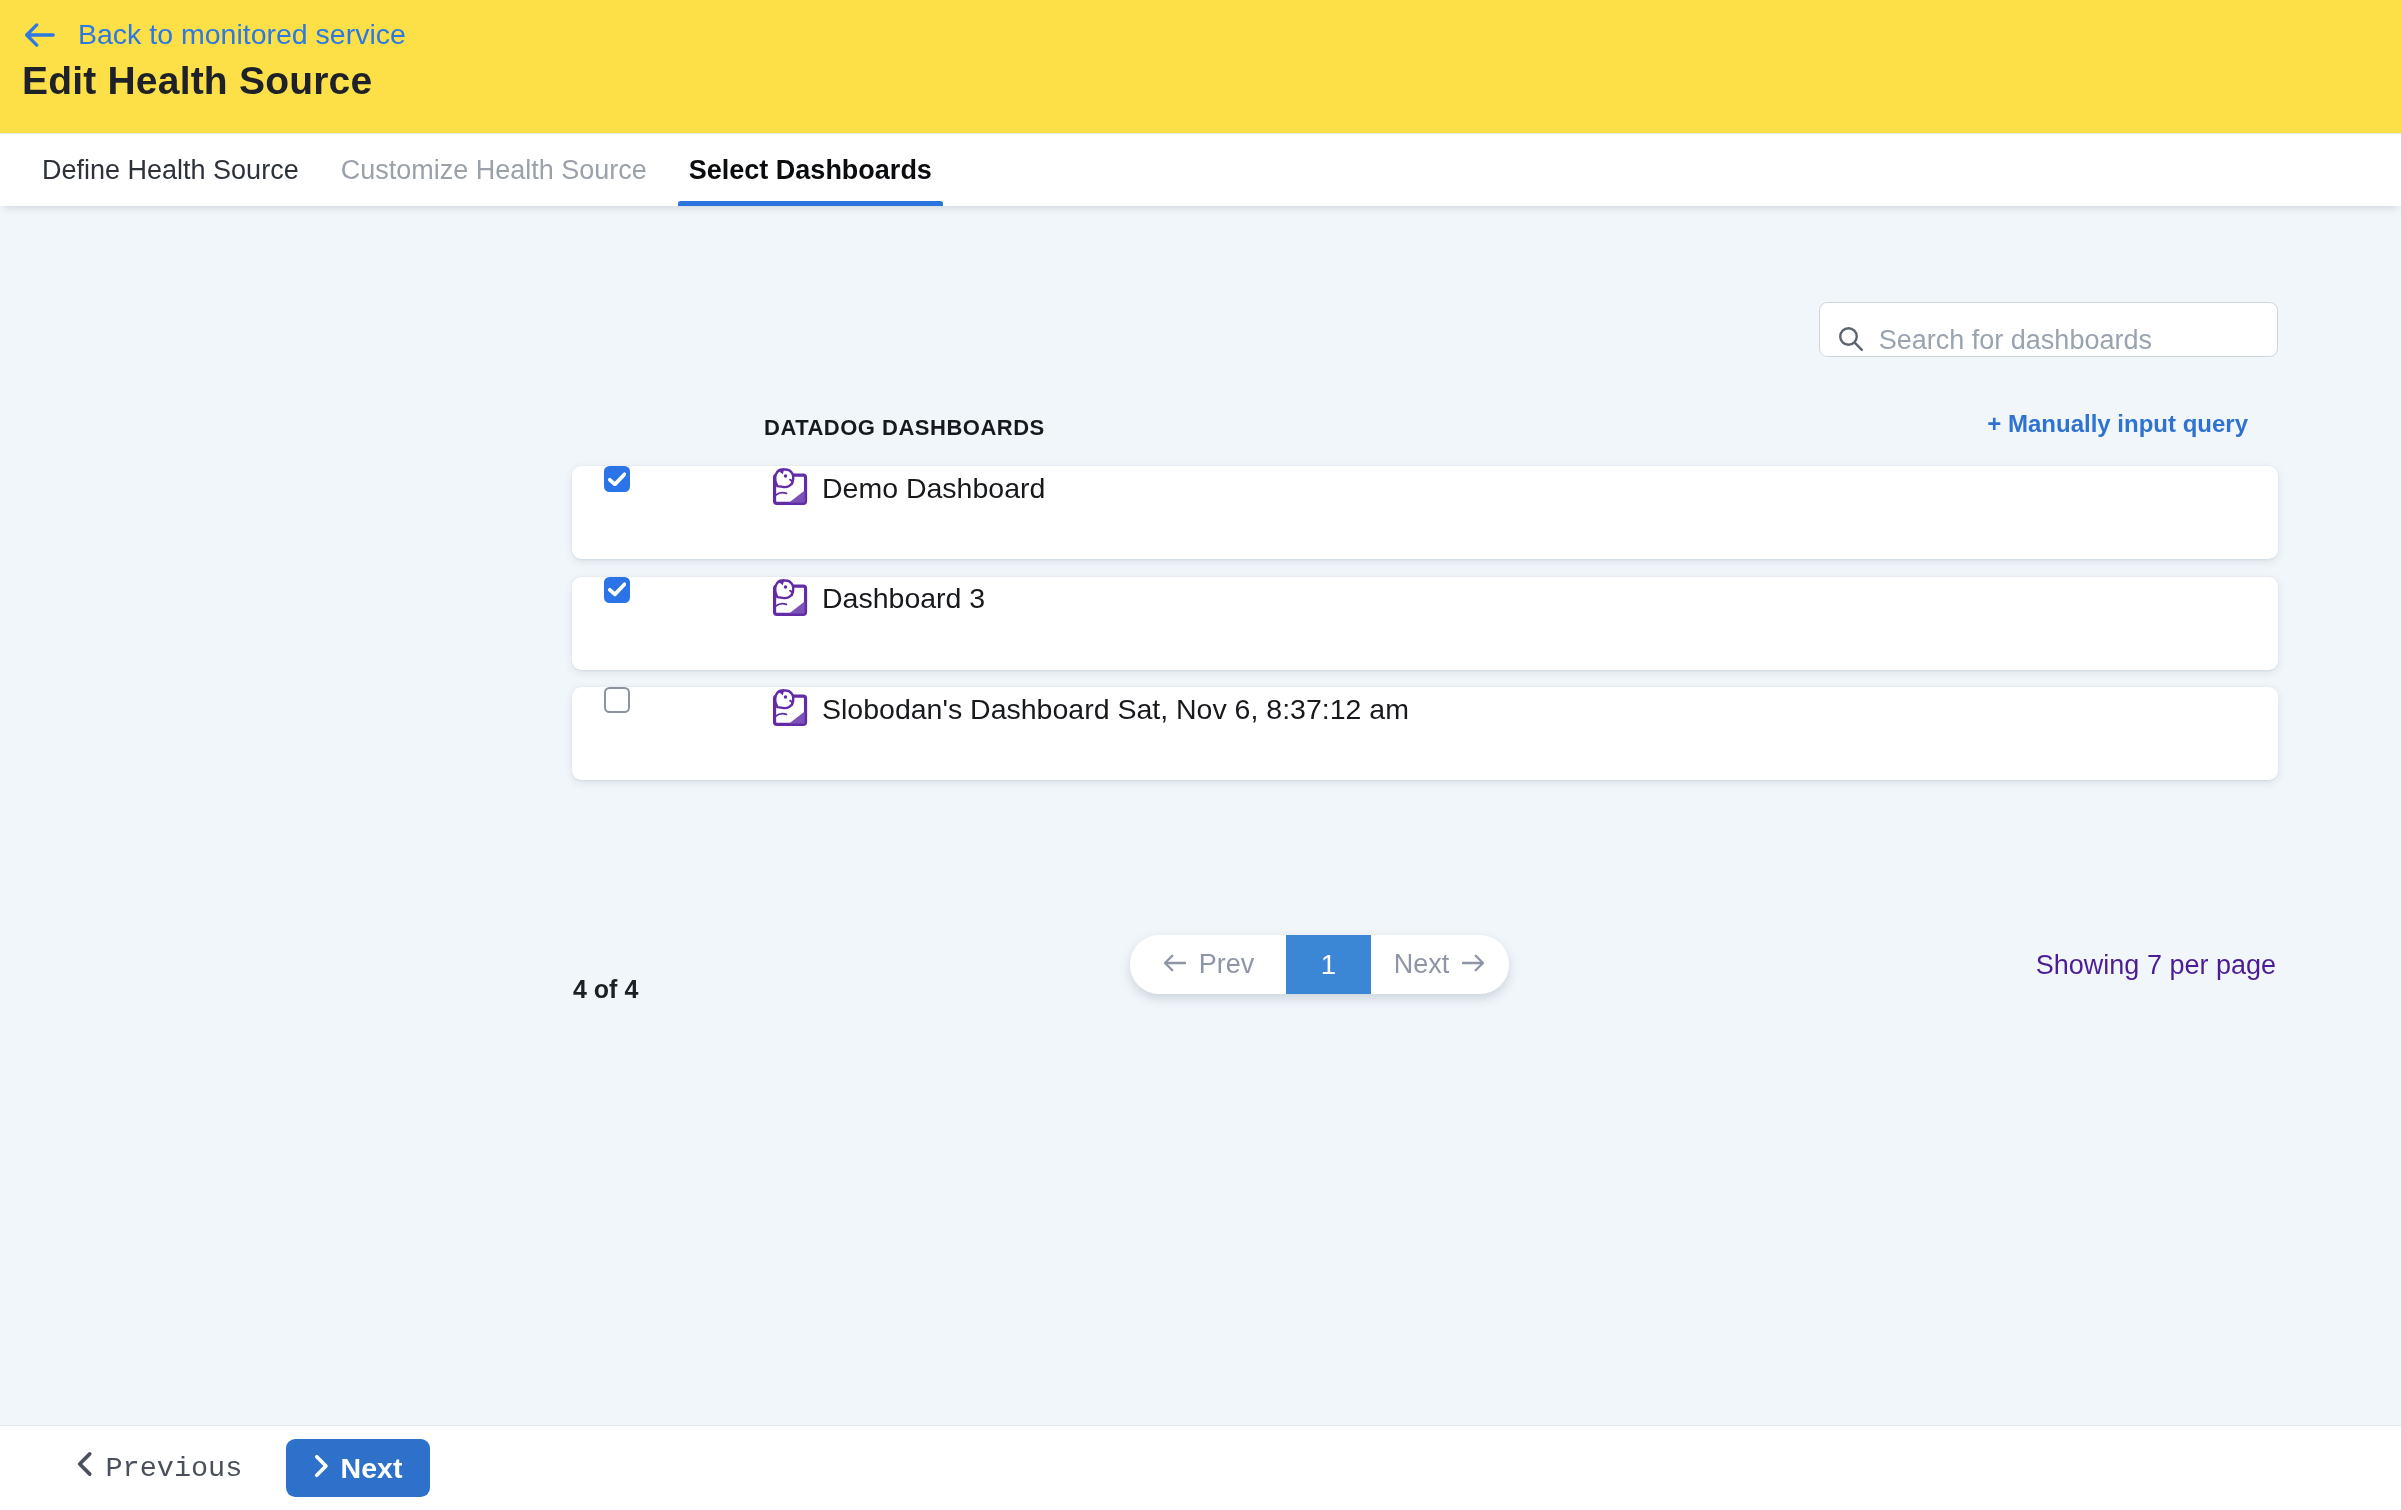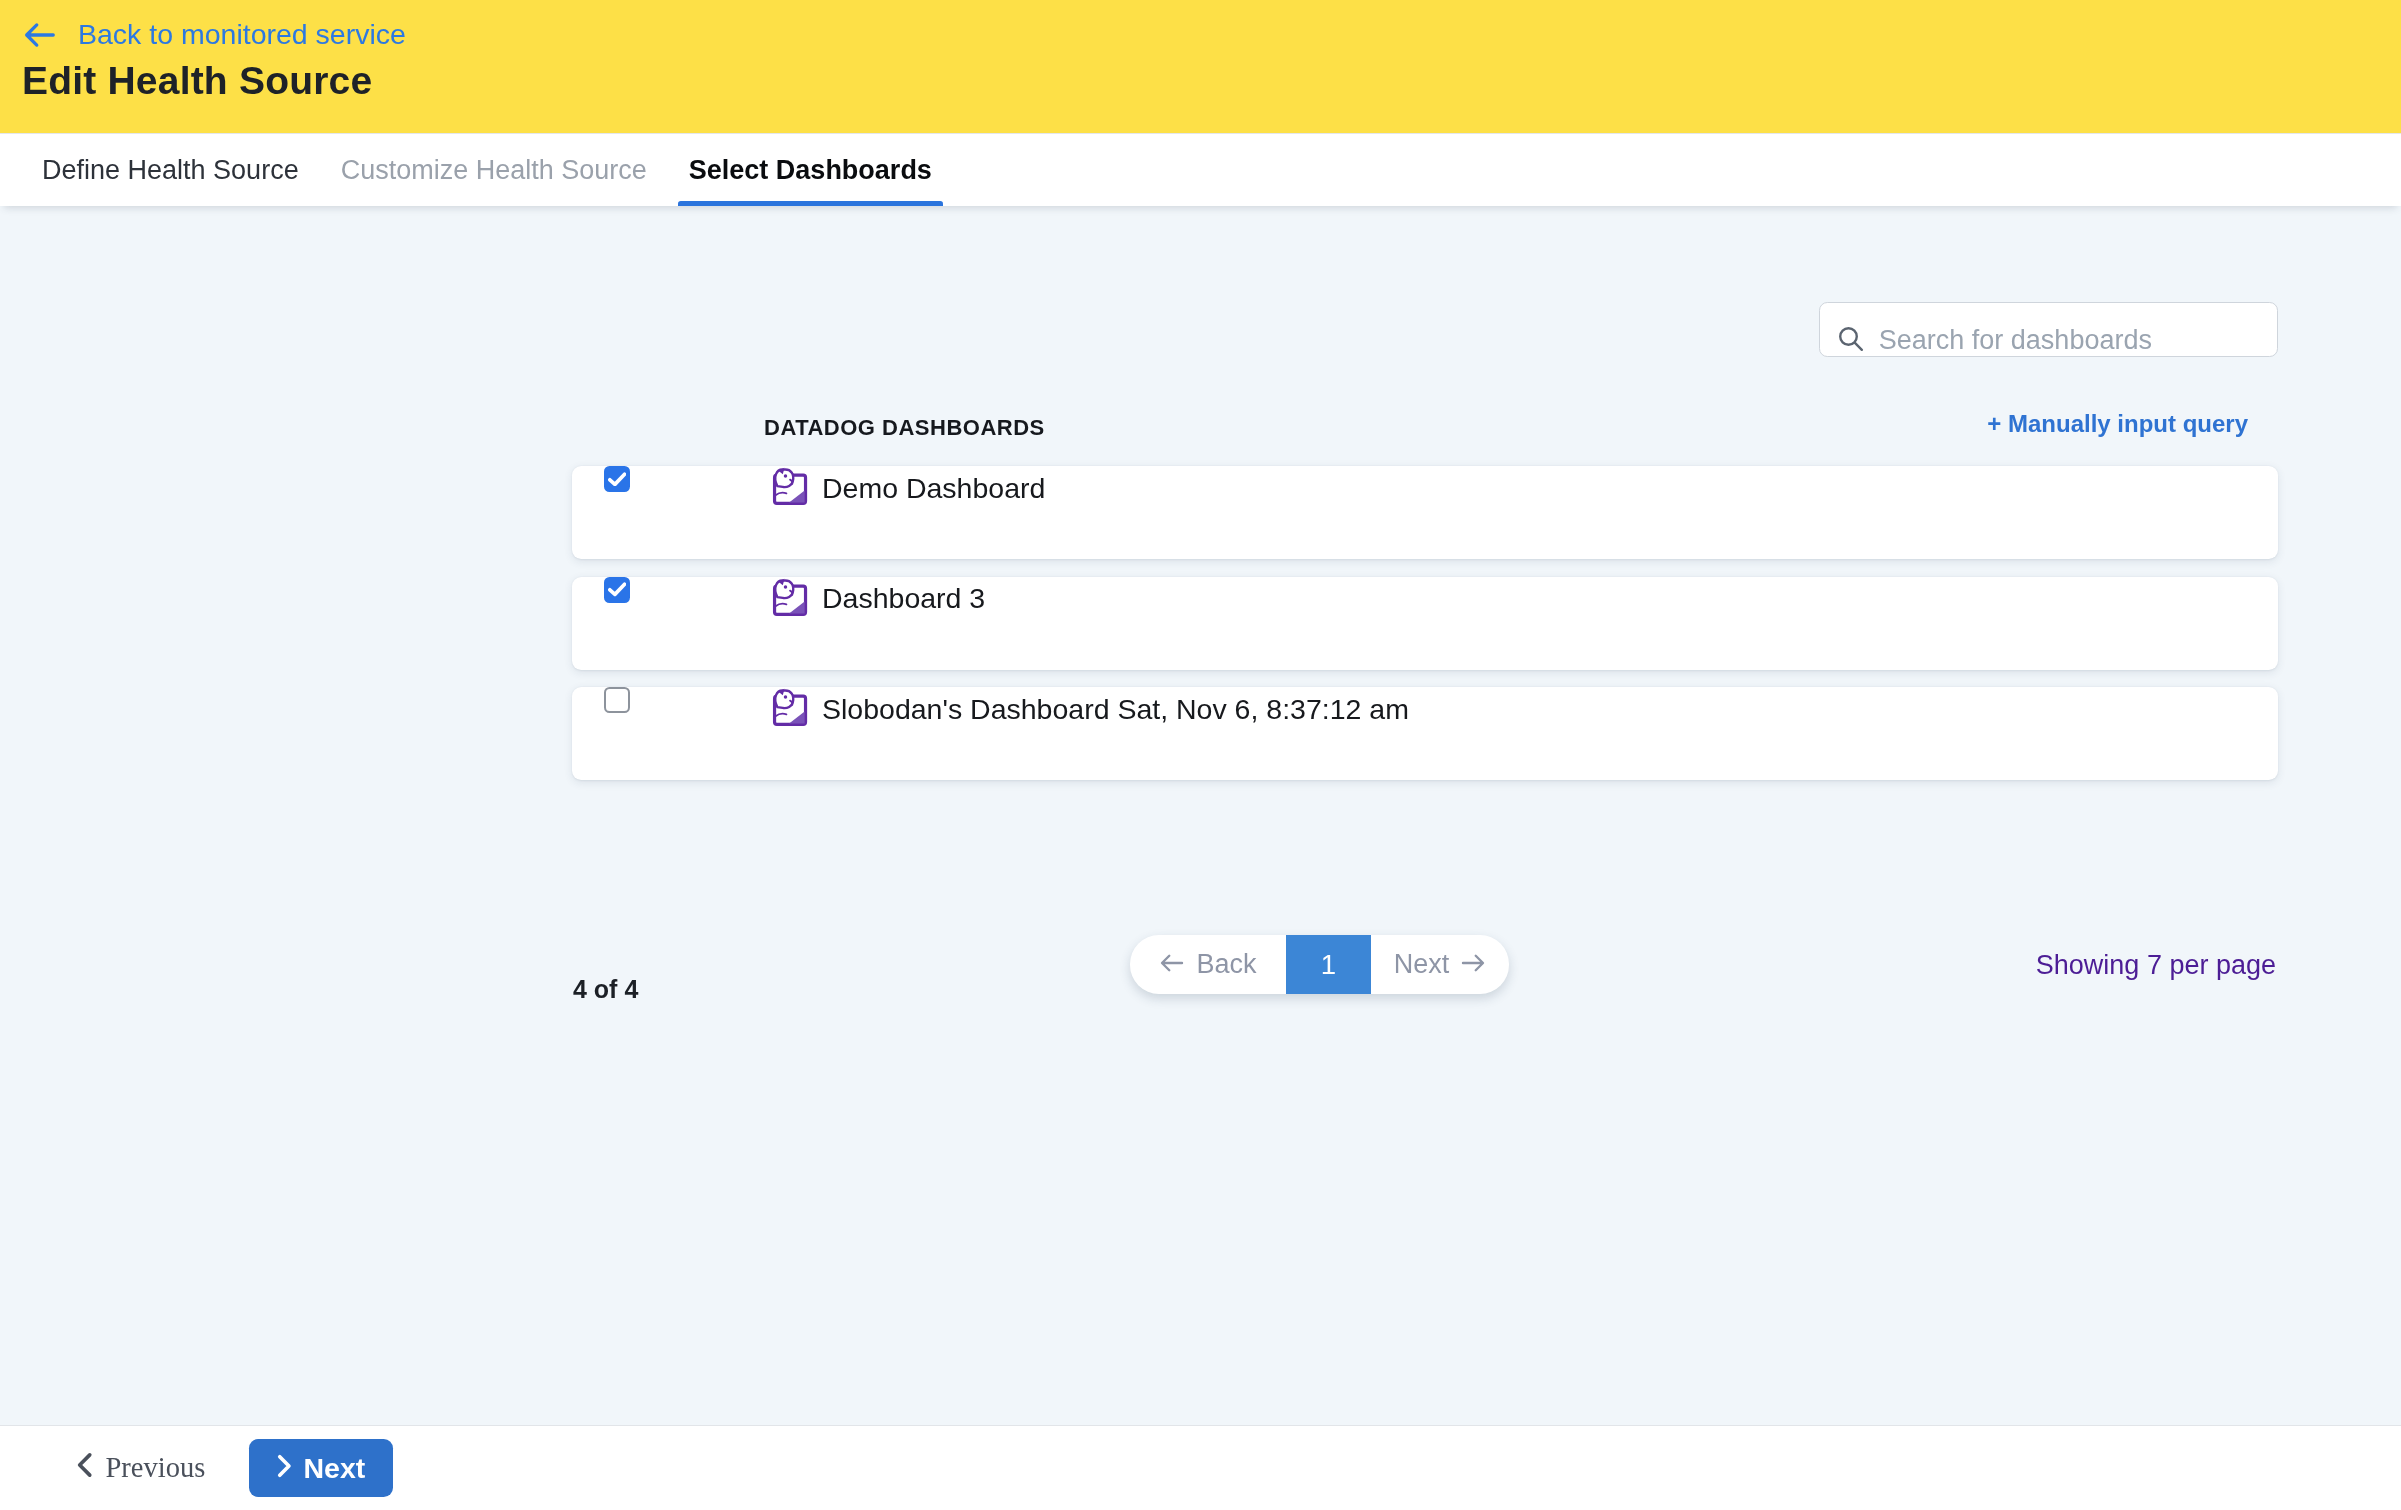--- a/index.html
+++ b/index.html
@@ -122,21 +122,21 @@
 
   
   .footer {
     position:absolute; left:0; right:0; bottom:0; height:85px;
     background:#fff; border-top:0.9px solid #e2e5e9;
     display:flex; align-items:center; padding-left:76px; gap:44px;
   }
   .prev-btn {
     display:flex; align-items:center; gap:13px;
     font-size:28.5px; color:#4a505b; background:none; border:none; cursor:pointer;
-    font-family:Liberation Serif, serif;
+    font-family:Liberation Mono, monospace;
   }
   .next-btn {
     height:58px; padding:0 27.6px; border:none; border-radius:9.2px;
     background:var(--button-blue); color:#fff; cursor:pointer;
     display:flex; align-items:center; gap:12px;
     font-size:28.5px; font-weight:bold; font-family:inherit;
   }
 </style>
 </head>
 <body>
@@ -244,21 +244,21 @@
 
   <div class="count-label">4 of 4</div>
 
   <div class="pager">
     <button class="pg-btn pg-prev">
       <span>
         <svg width="26" height="20" viewBox="0 0 28 22">
           <path d="M11 3 L3 11 L11 19 M4 11 H25" fill="none" stroke="#8e95a6" stroke-width="2.6" stroke-linecap="round" stroke-linejoin="round"></path>
         </svg>
       </span>
-      <span>Back</span>
+      <span>Prev</span>
     </button>
     <div class="pg-page">1</div>
     <button class="pg-btn pg-next">
       <span>Next</span>
       <span>
         <svg width="26" height="20" viewBox="0 0 28 22">
           <path d="M17 3 L25 11 L17 19 M24 11 H3" fill="none" stroke="#8e95a6" stroke-width="2.6" stroke-linecap="round" stroke-linejoin="round"></path>
         </svg>
       </span>
     </button>

